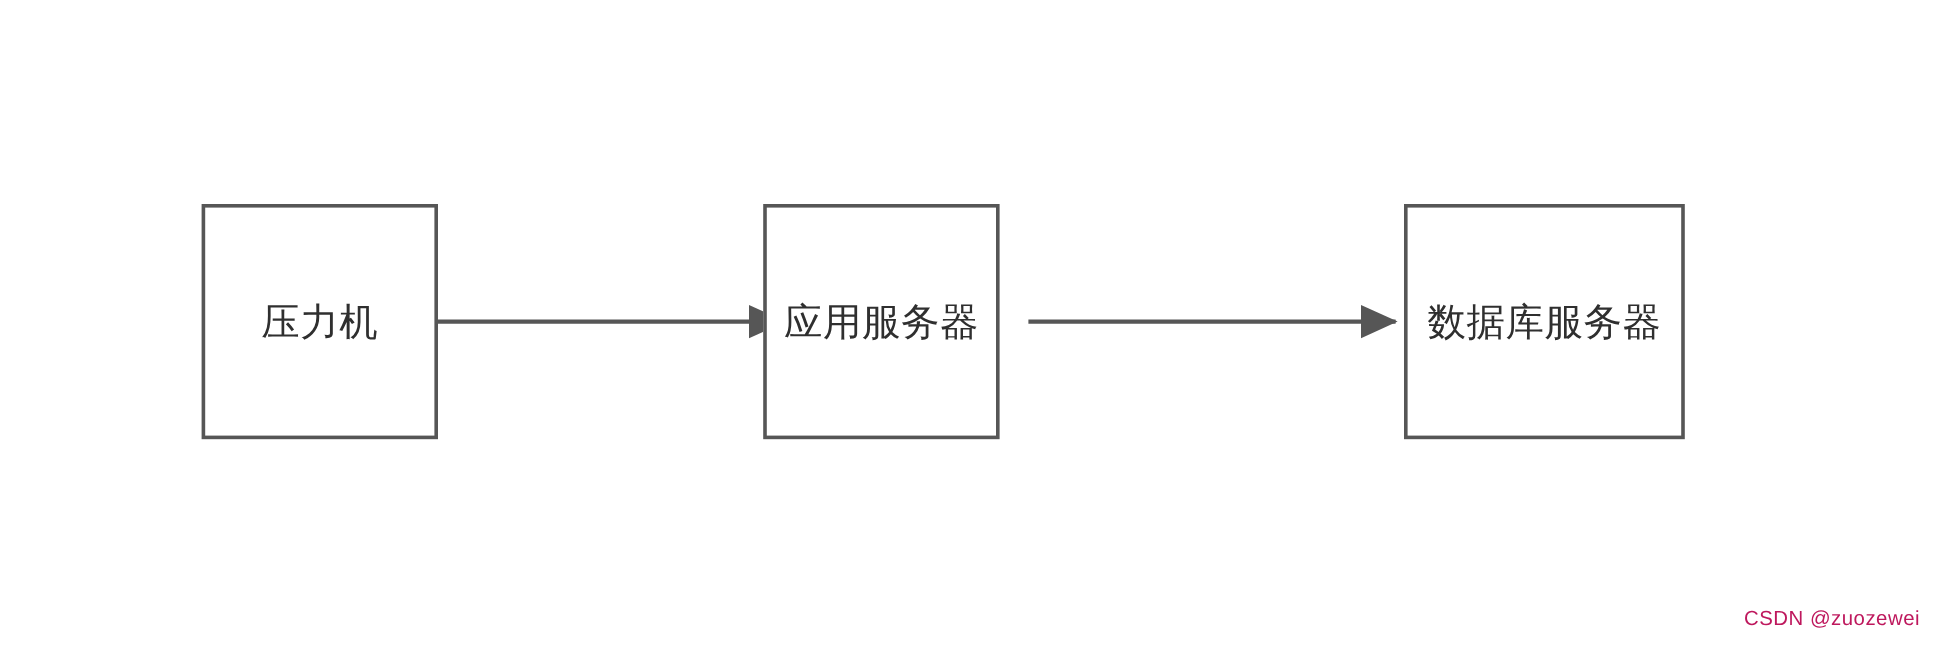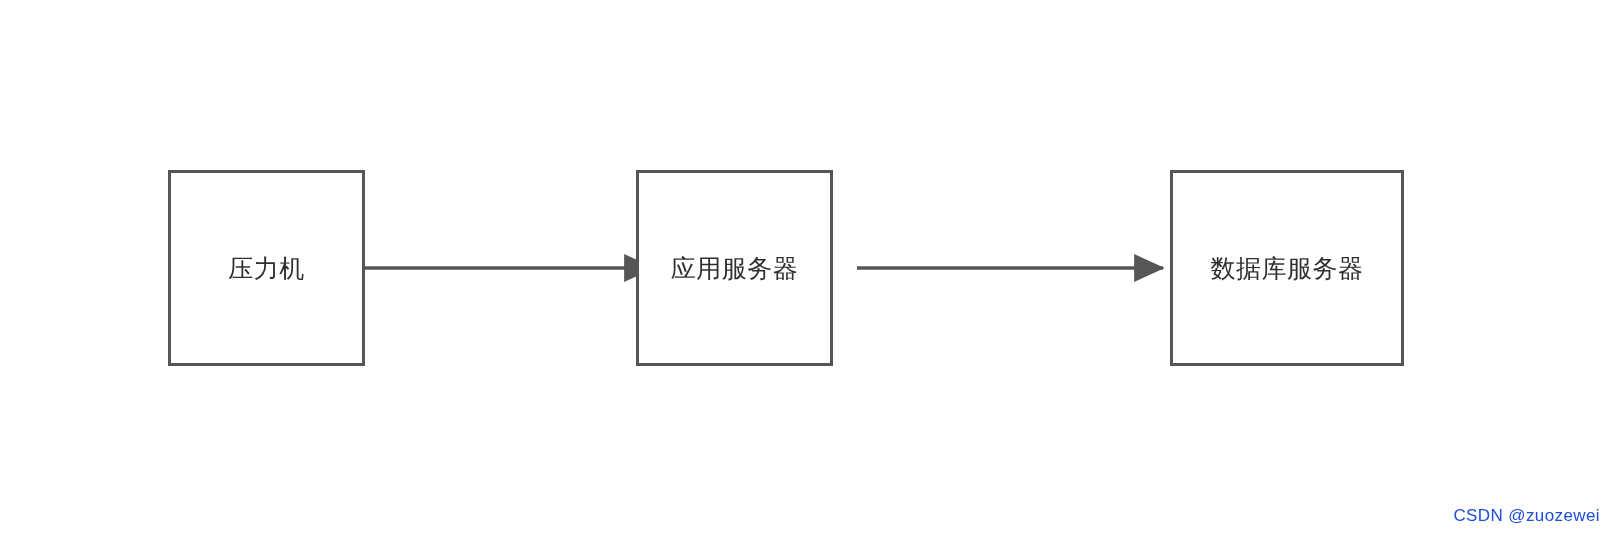--- a/index.html
+++ b/index.html
@@ -31,21 +31,21 @@
     position: absolute;
     box-sizing: border-box;
     background: #ffffff;
     border: 3px solid #565656;
     display: flex;
     align-items: center;
     justify-content: center;
   }
   .node-label {
     font-family: "Liberation Sans", "DejaVu Sans", sans-serif;
-    font-size: 25px;
+    font-size: 32px;
     line-height: 1.2;
     color: #2f2f2f;
     letter-spacing: 0.5px;
     white-space: nowrap;
     text-align: center;
   }
   #node-load-generator {
     left: 168px;
     top: 170px;
     width: 197px;
@@ -62,21 +62,21 @@
     top: 170px;
     width: 234px;
     height: 196px;
   }
   #watermark {
     position: absolute;
     right: 18px;
     bottom: 12px;
     font-family: "Liberation Sans", "DejaVu Sans", sans-serif;
     font-size: 17px;
-    color: #1d4ed8;
+    color: #be185d;
     letter-spacing: 0.4px;
     white-space: nowrap;
     user-select: none;
   }
 </style>
 </head>
 <body>
 
 <div id="canvas">
 

